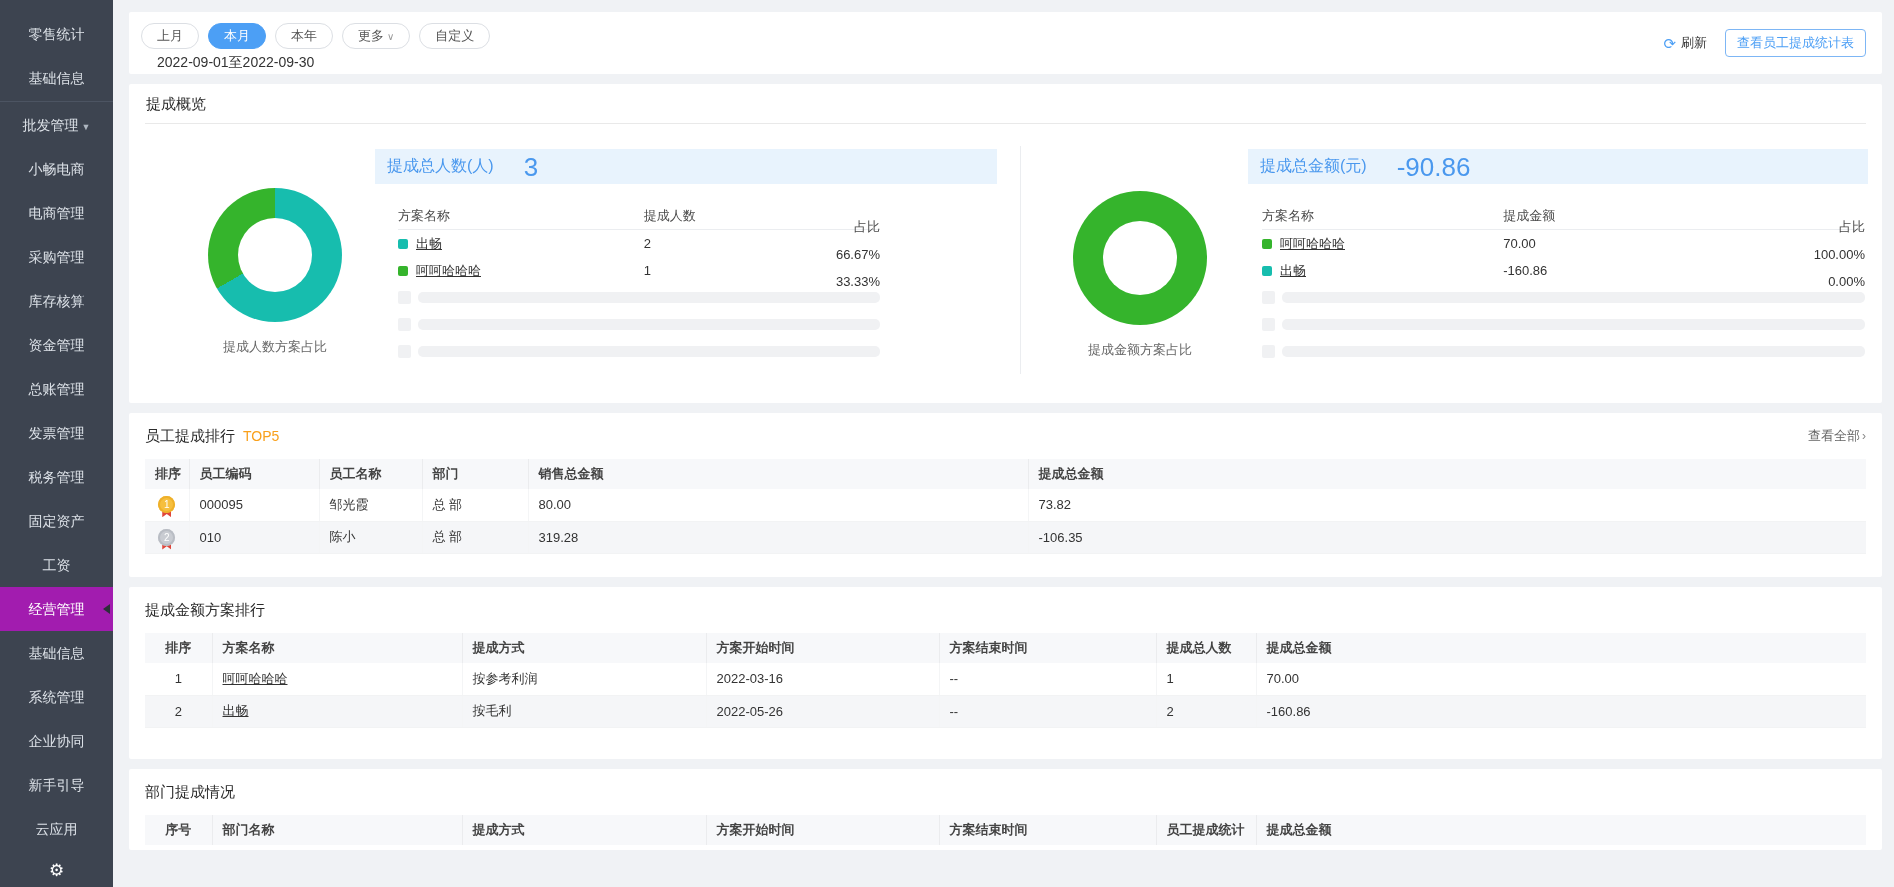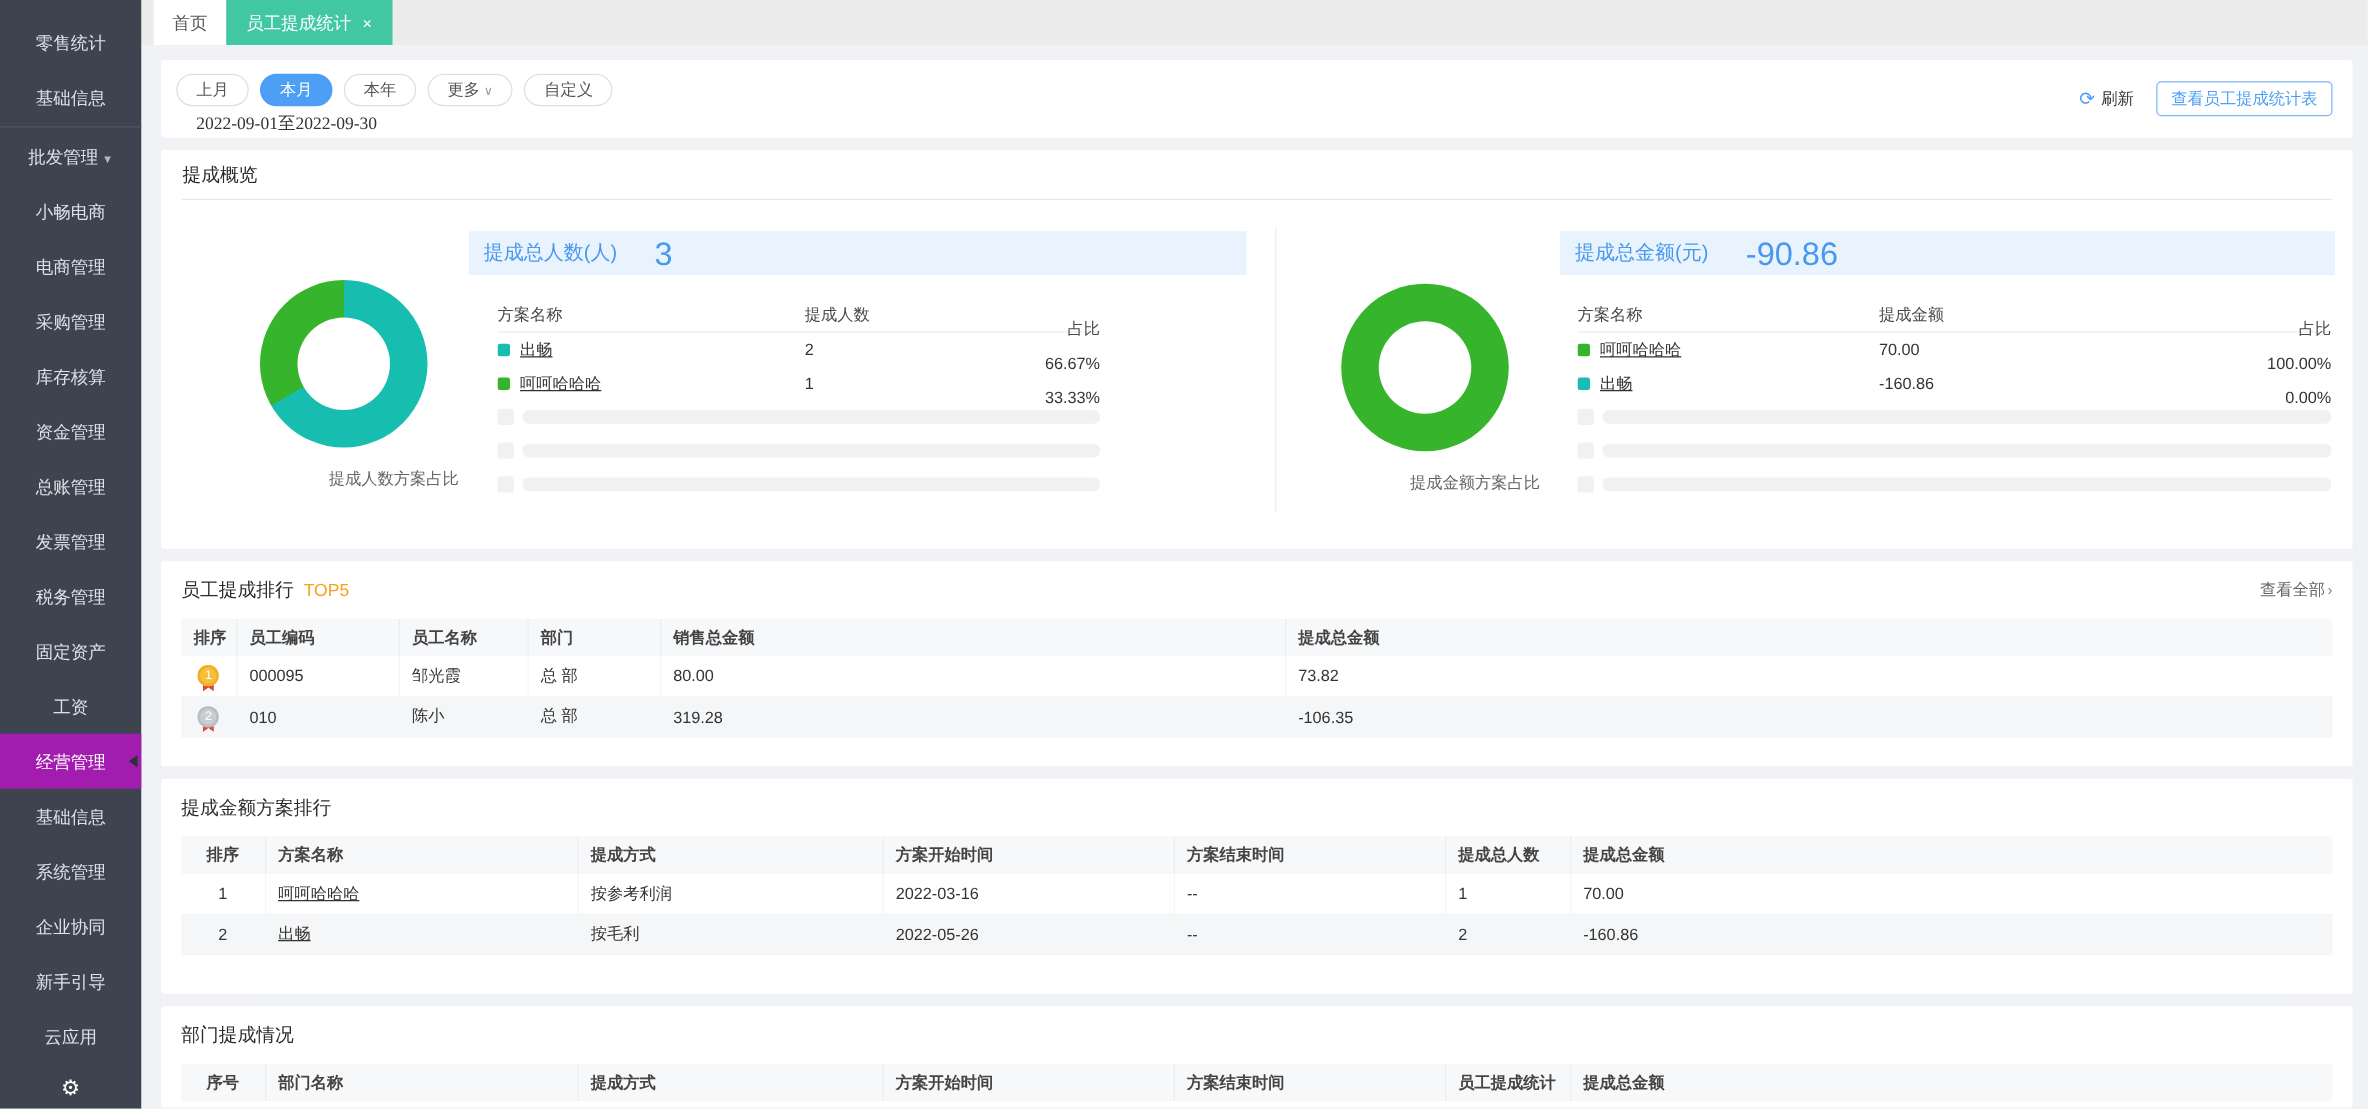--- a/index.html
+++ b/index.html
@@ -26,35 +26,35 @@
 
   .content{flex:1;padding:12px 12px 0 16px;overflow:hidden;}
   .panel{background:#fff;border-radius:2px;margin-bottom:10px;position:relative;}
 
   
   .panel.filter{height:62px;padding:11px 12px 8px;}
   .pill-row{display:flex;align-items:center;gap:9px;}
   .pill{height:26px;line-height:24px;padding:0 15px;border:1px solid #dcdfe4;border-radius:14px;font-size:13px;color:#555;background:#fff;cursor:pointer;white-space:nowrap;}
   .pill.active{background:#4c9ff5;border-color:#4c9ff5;color:#fff;}
   .pill .chev{font-size:10px;color:#999;margin-left:3px;}
-  .date-range{margin:5px 0 0 16px;font-size:14px;color:#333;font-family:Liberation Serif, serif;}
+  .date-range{margin:5px 0 0 16px;font-size:14px;color:#333;}
   .filter-right{position:absolute;right:16px;top:17px;display:flex;align-items:center;gap:18px;}
   .refresh{display:flex;align-items:center;gap:5px;font-size:13px;color:#333;cursor:pointer;}
   .refresh .ricon{color:#4c9ff5;font-size:15px;line-height:1;}
   .btn-outline-blue{height:28px;line-height:26px;padding:0 11px;border:1px solid #7db6f5;border-radius:4px;color:#4c9ff5;font-size:13px;background:#fff;cursor:pointer;white-space:nowrap;}
 
   
   .panel.overview{height:319px;}
   .sec-title{font-size:15px;color:#2b2b2b;font-weight:500;}
   .overview .sec-title{position:absolute;left:17px;top:11px;text-align:right;}
   .title-divider{position:absolute;left:16px;right:16px;top:39px;height:1px;background:#e9e9e9;}
   .mid-divider{position:absolute;left:891px;top:62px;height:228px;width:1px;background:#ebedf0;}
   .donut{position:absolute;width:134px;height:134px;border-radius:50%;}
   .donut::after{content:"";position:absolute;left:30px;top:30px;right:30px;bottom:30px;background:#fff;border-radius:50%;}
-  .donut-caption{position:absolute;font-size:13px;color:#666;text-align:right;}
+  .donut-caption{position:absolute;font-size:13px;color:#666;text-align:center;}
   .statbar{position:absolute;height:35px;background:#e8f3fd;display:flex;align-items:center;padding:0 12px;gap:12px;}
   .statbar .slabel{font-size:16px;color:#4a98ee;}
   .statbar .svalue{font-size:26px;color:#4a98ee;margin-left:18px;line-height:1;}
   .mini-table{position:absolute;font-size:13px;color:#333;}
   .mt-head,.mt-row,.mt-skel{display:flex;align-items:center;height:27px;}
   .mt-head{color:#4a4a4a;border-bottom:1px solid #ebedf0;}
   .mt-name{flex:0 0 var(--valpos);display:flex;align-items:center;gap:8px;overflow:hidden;white-space:nowrap;}
   .mt-val{flex:1;text-align:left;}
   .mt-pct{flex:0 0 70px;text-align:right;margin-top:21px;}
   .legend{width:10px;height:10px;border-radius:2px;display:inline-block;flex:0 0 10px;}
@@ -111,24 +111,20 @@
     <div class="side-item"><span>基础信息</span></div>
     <div class="side-item"><span>系统管理</span></div>
     <div class="side-item"><span>企业协同</span></div>
     <div class="side-item"><span>新手引导</span></div>
     <div class="side-item"><span>云应用</span></div>
     <div class="side-gear">⚙</div>
   </aside>
 
   <div class="main">
 
-    <div class="tabbar">
-      <div class="tab"><span>首页</span></div>
-      <div class="tab active"><span>员工提成统计</span><span class="close">×</span></div>
-    </div>
 
     <div class="content">
 
       <div class="panel filter">
         <div class="pill-row">
           <span class="pill">上月</span>
           <span class="pill active">本月</span>
           <span class="pill">本年</span>
           <span class="pill"><span>更多</span><span class="chev">∨</span></span>
           <span class="pill">自定义</span>

